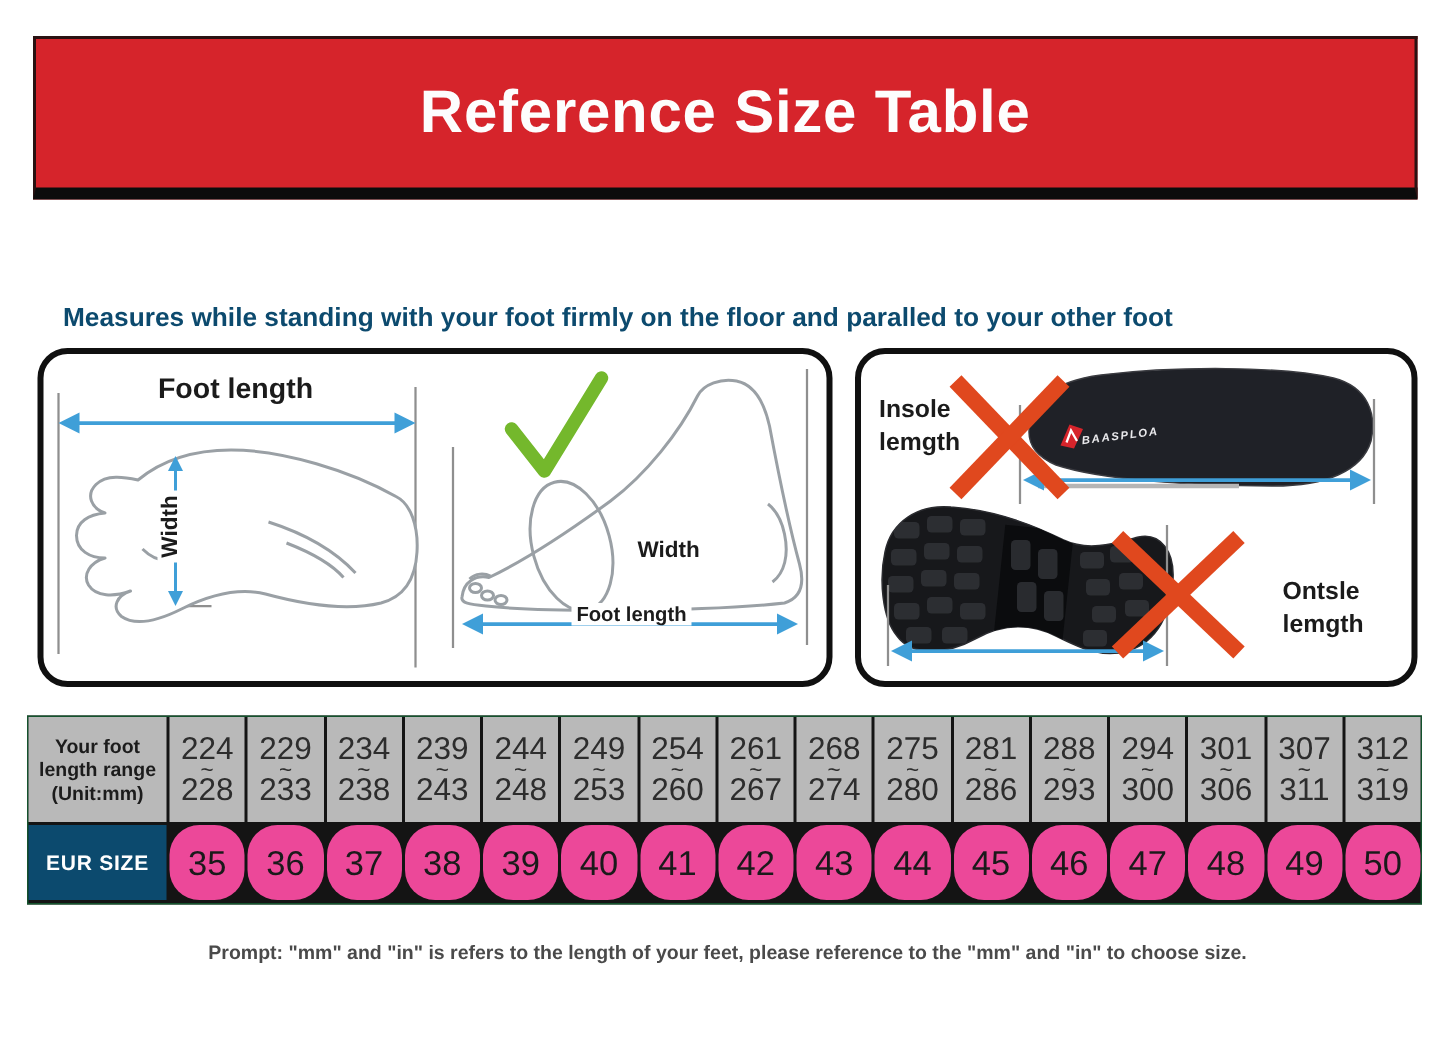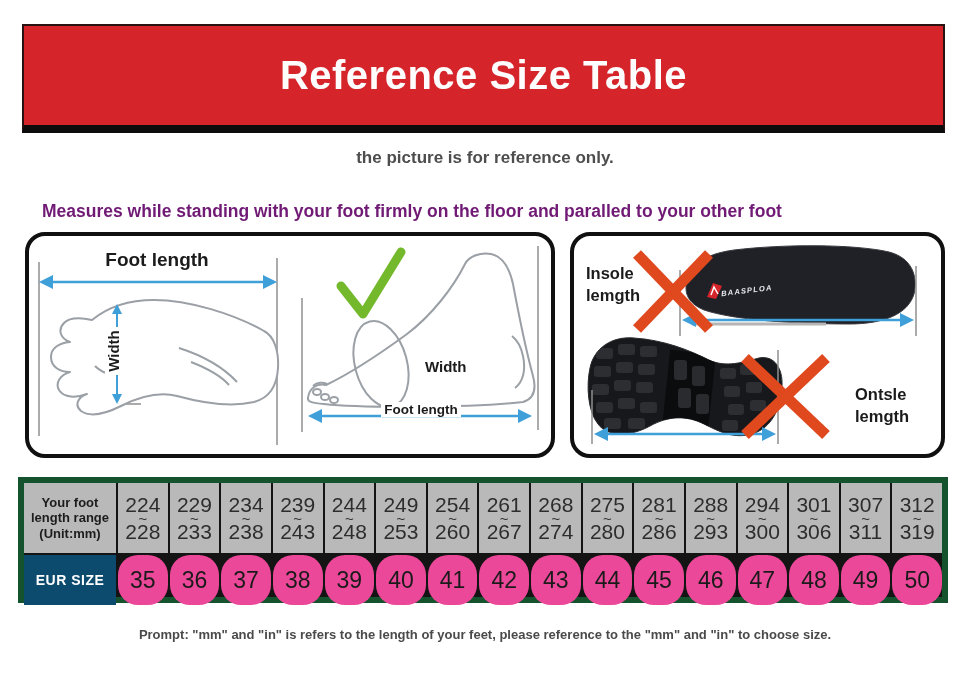--- a/index.html
+++ b/index.html
@@ -13,21 +13,21 @@
     position:absolute; left:22px; top:12px; width:923px; height:109px;
     background:#d6242b; border:2px solid #2a1212; border-bottom:8px solid #0c0c0c;
     display:flex; align-items:center; justify-content:center;margin-top:12px;
   }
   .banner-title { color:#fdfdfd; font-size:40px; font-weight:700; letter-spacing:0.5px; }
   
   .intro { position:absolute; left:0; top:147px; width:970px; text-align:center;
            font-size:17px; font-weight:600; color:#4d4d4d; line-height:21.5px; }
   .intro .hl { color:#c21e4a; font-weight:700; }
   .measure-note { position:absolute; left:42px; top:201px; font-size:17.5px;
-                  font-weight:700; color:#701a75; }
+                  font-weight:700; color:#0c4a6e; }
   
   .panel { position:absolute; top:232px; height:226px; background:#ffffff;
            border:4px solid #101010; border-radius:20px; }
   .panel-left  { left:25px;  width:530px; }
   .panel-right { left:570px; width:375px; }
   .panel svg.art { position:absolute; left:0; top:0; }
   .lbl { position:absolute; color:#1b1b1b; font-weight:700; }
   .whitebg { background:#ffffff; padding:0 3px; }
   .foot-length-top   { left:48px;  top:13px; width:160px; text-align:center; font-size:19px; }
   .width-rot         { left:58px; top:89px; width:52px; height:52px; display:flex;
@@ -39,21 +39,21 @@
                        font-size:21px; font-weight:400; color:#222; white-space:pre; }
   .insole-label  { left:12px;  top:26px;  font-size:16.5px; line-height:22px; }
   .outsole-label { left:281px; top:147px; font-size:16.5px; line-height:22px; }
   .brand { position:absolute; left:147px; top:50px; color:#e9e9ec; font-size:7.5px;
            font-style:italic; font-weight:700; letter-spacing:1.2px; transform:rotate(-7deg); }
   
   .size-table {
     position:absolute; left:18px; top:477px; width:930px; height:126px;
     display:grid; grid-template-columns:92px repeat(16, 1fr);
     grid-template-rows:70px 50px; gap:2px; background:#141414;
-    border:6px solid #14532d;
+    border:1px solid #14532d;
   }
   .cell { display:flex; flex-direction:column; align-items:center; justify-content:center; }
   .cell.gray { background:#b9b9b9; }
   .cell.white { background:#ec4899;border-radius:20px; }
   .cell.redcell { background:#0c4a6e; }
   .hdr-line { font-size:13px; line-height:15.5px; font-weight:700; color:#1c1c1c; }
   .range-min,.range-max { font-size:21px; line-height:20px; color:#2d2d2d; }
   .range-tilde { font-size:15px; line-height:7px; color:#2d2d2d; }
   .eur-label { color:#ffffff; font-size:14px; font-weight:700; letter-spacing:0.5px; }
   .eur-num { font-size:23px; color:#1a1a1a; }
@@ -64,21 +64,20 @@
 </head>
 <body>
 
 <div class="page">
 
   <div class="banner">
     <div class="banner-title">Reference Size Table</div>
   </div>
 
   <div class="intro">
-    <div>the picture is for reference only.</div>
   </div>
   <div class="measure-note">Measures while standing with your foot firmly on the floor and paralled to your other foot</div>
 
   <div class="panel panel-left">
     <svg class="art" width="522" height="218" viewBox="0 0 522 218">
 
       <g stroke="#8f8f8f" stroke-width="1.5">
         <line x1="10" y1="26" x2="10" y2="200"></line>
         <line x1="248" y1="22" x2="248" y2="209"></line>
         <line x1="273" y1="62" x2="273" y2="196"></line>

